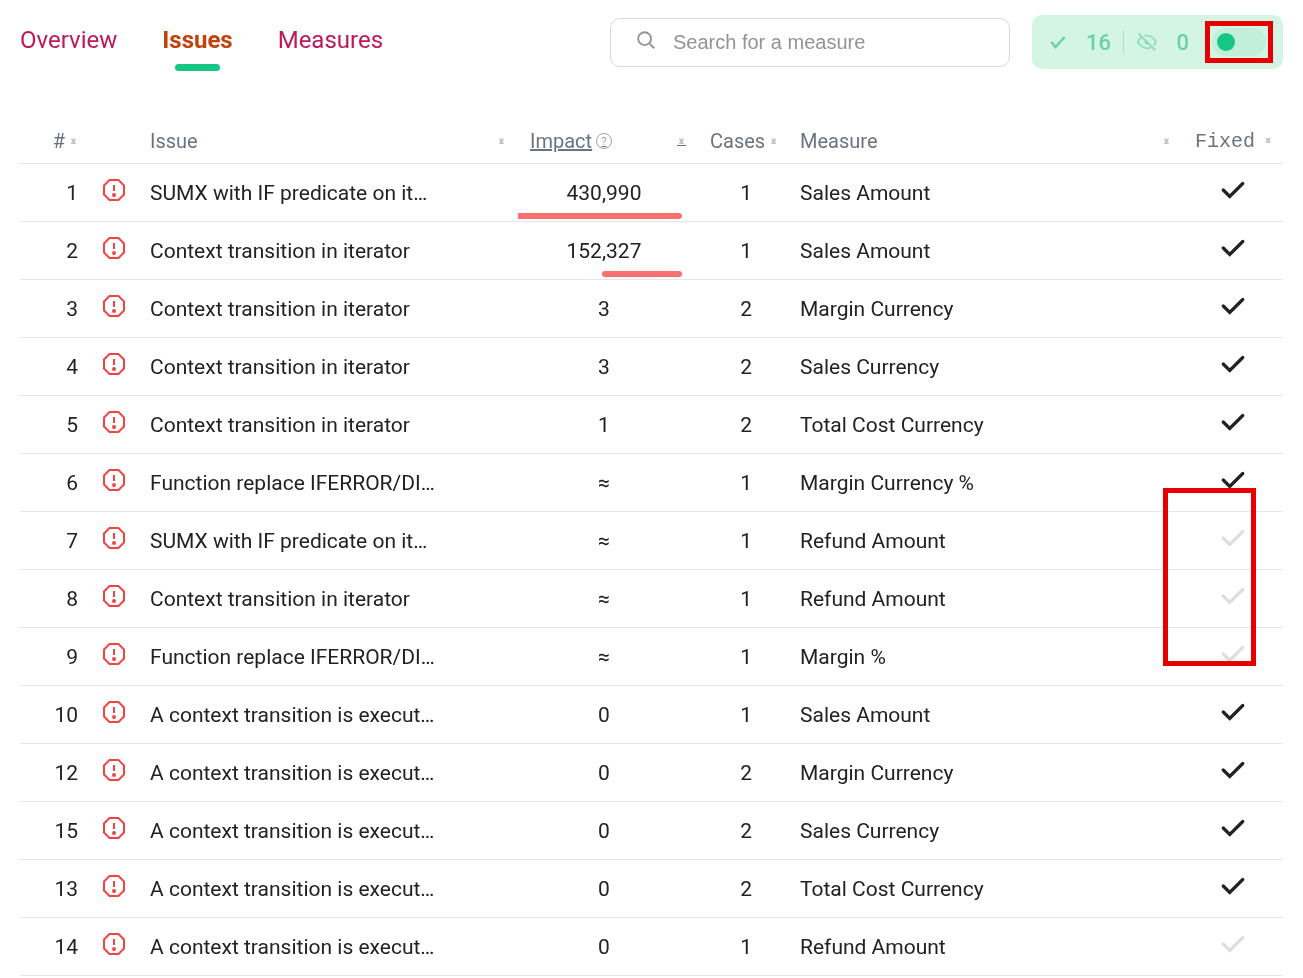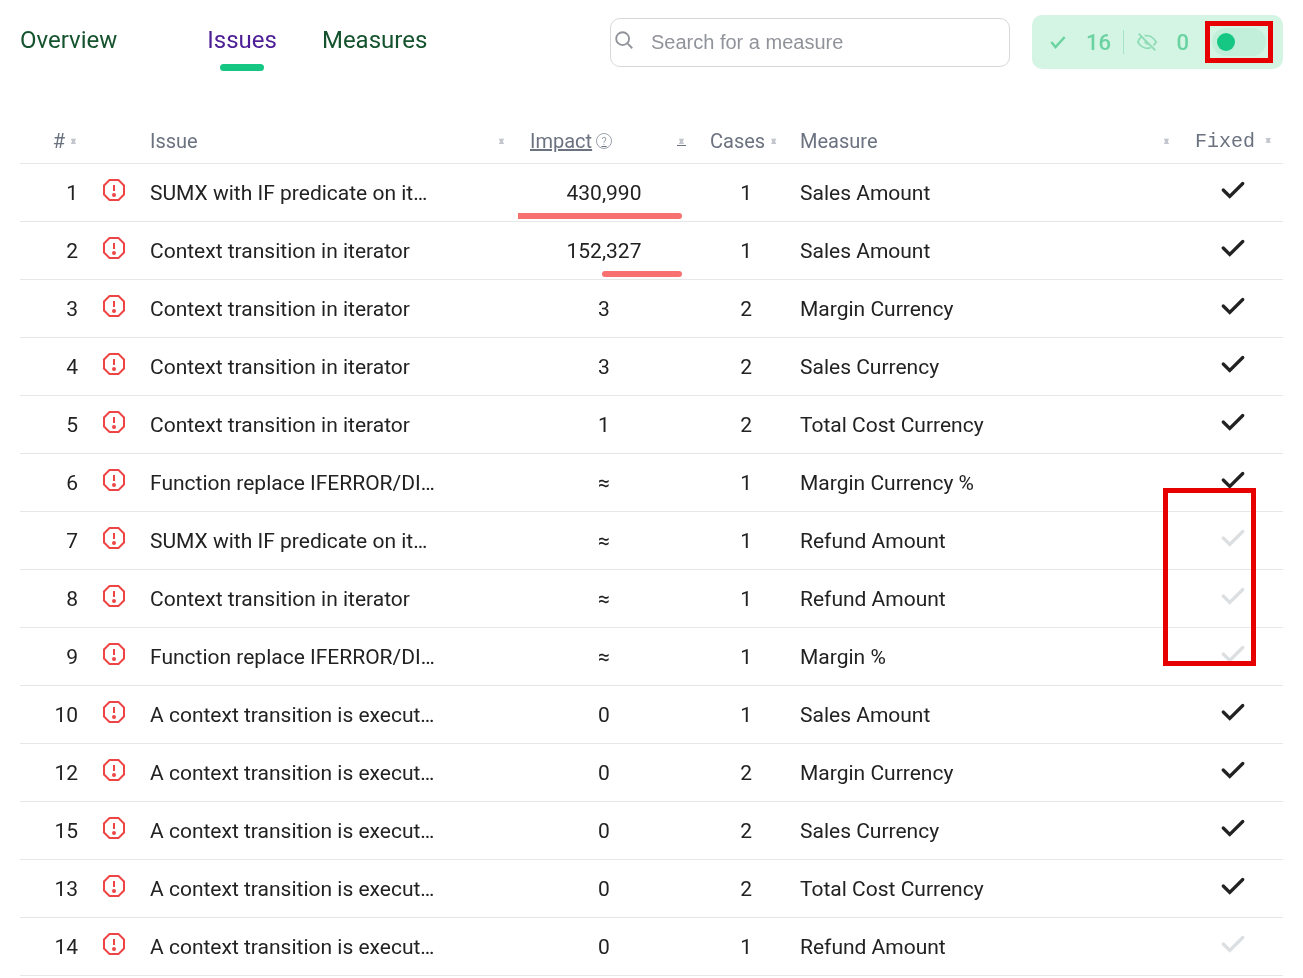--- a/index.html
+++ b/index.html
@@ -12,45 +12,45 @@
     font-size: 20px;
   }
   .topbar {
     display: flex;
     align-items: center;
     gap: 0;
     margin-bottom: 50px;
   }
   .tabs { display: flex; gap: 45px; }
   .tab {
-    color: #14532d;
+    color: #be185d;
     font-size: 24px;
     cursor: pointer;
     position: relative;
     padding-bottom: 5px;
   }
-  .tab.active { color: #4c1d95; font-weight: 400; margin-left: 45px; }
+  .tab.active { color: #c2410c; font-weight: 700; }
   .tab.active::after {
     content: "";
     position: absolute;
     left: 18%;
     right: 18%;
     bottom: -12px;
     height: 7px;
     border-radius: 4px;
     background: #16c784;
   }
   .spacer { flex: 1; }
   .search {
     display: flex;
     align-items: center;
     gap: 14px;
     border: 1.5px solid #d6d9dc;
     border-radius: 10px;
-    padding: 10px 2px;
+    padding: 10px 24px;
     width: 400px;
   }
   .search svg { width: 22px; height: 22px; stroke: #909399; }
   .search input {
     border: none;
     outline: none;
     font-size: 20px;
     color: #909399;
     width: 100%;
     background: transparent;

